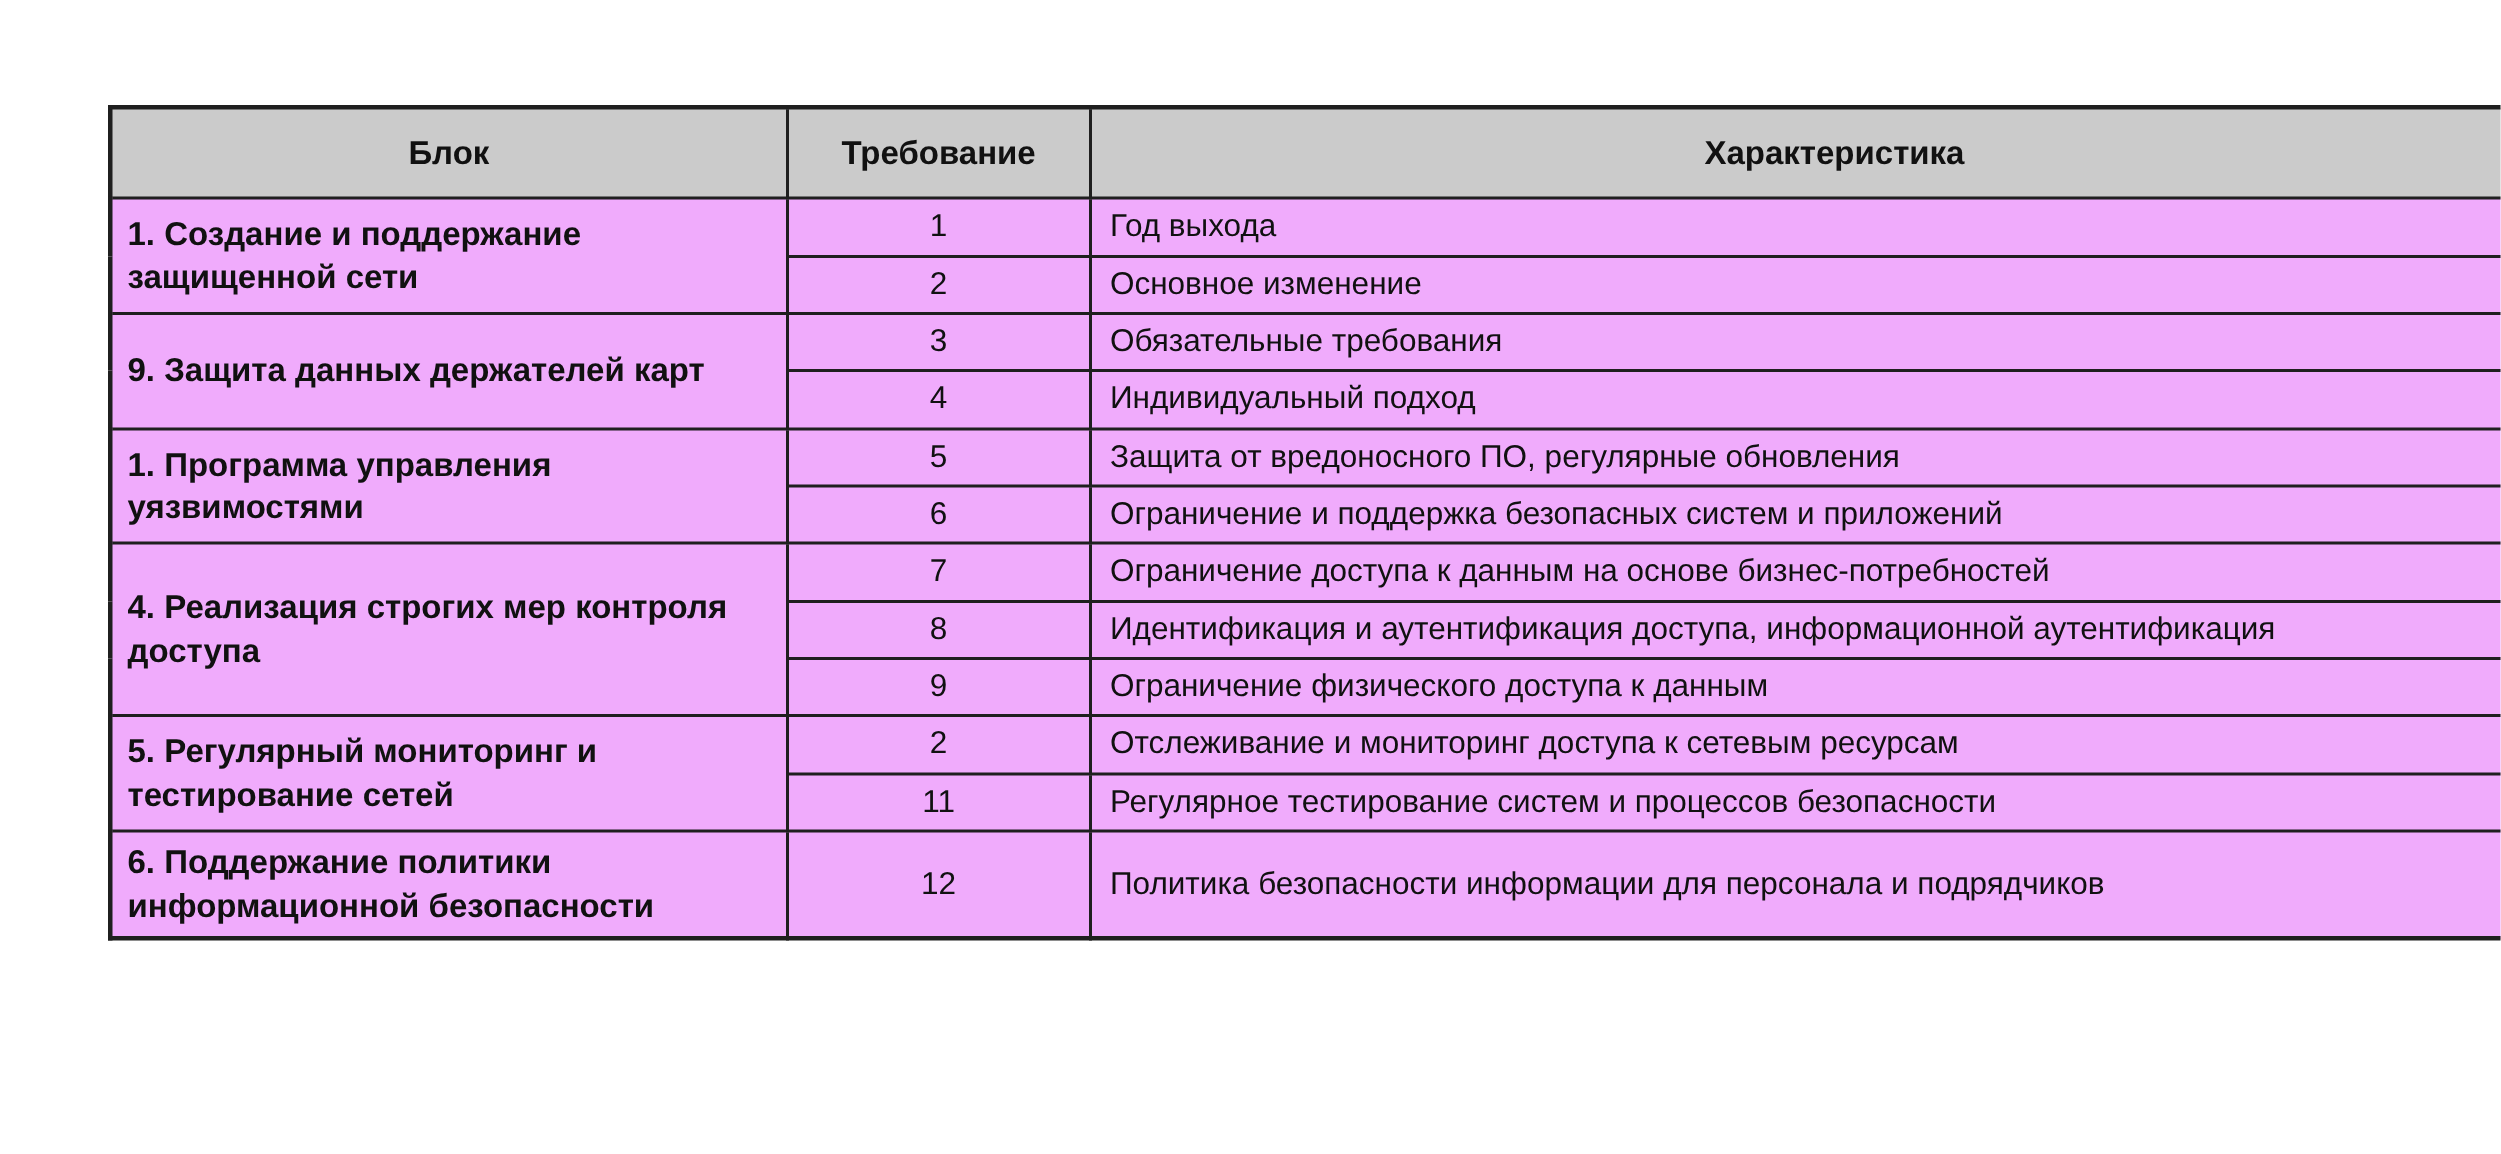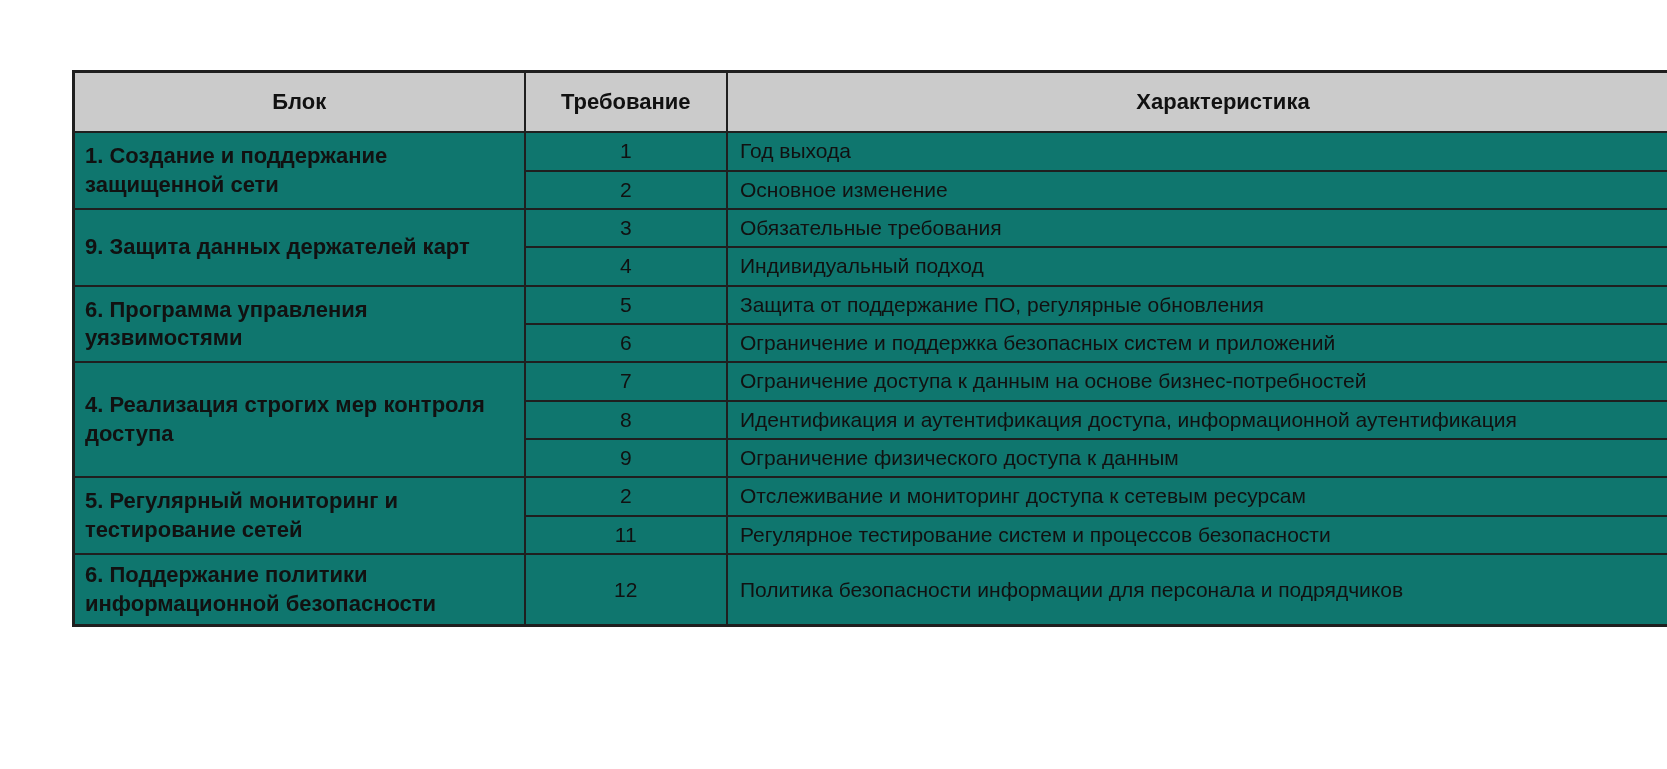--- a/index.html
+++ b/index.html
@@ -32,21 +32,21 @@
     font-weight: bold;
     text-align: center;
     padding: 16px 8px;
     line-height: 1.2;
   }
   .req-table td {
     font-size: 21px;
     padding: 4px 12px;
     vertical-align: middle;
     line-height: 1.35;
-    background: #0f766e;
+    background: #f0abfc;
   }
   td.block-cell {
     font-weight: bold;
     font-size: 22px;
     line-height: 1.3;
     padding: 6px 8px 6px 10px;
   }
   td.req-cell {
     text-align: center;
   }
@@ -85,23 +85,23 @@
         <tr>
           <td class="block-cell" rowspan="2">9. Защита данных держателей карт</td>
           <td class="req-cell">3</td>
           <td class="char-cell"><span class="char-text">Обязательные требования</span></td>
         </tr>
         <tr>
           <td class="req-cell">4</td>
           <td class="char-cell"><span class="char-text">Индивидуальный подход</span></td>
         </tr>
         <tr>
-          <td class="block-cell" rowspan="2">6. Программа управления уязвимостями</td>
+          <td class="block-cell" rowspan="2">1. Программа управления уязвимостями</td>
           <td class="req-cell">5</td>
-          <td class="char-cell"><span class="char-text">Защита от поддержание ПО, регулярные обновления</span></td>
+          <td class="char-cell"><span class="char-text">Защита от вредоносного ПО, регулярные обновления</span></td>
         </tr>
         <tr>
           <td class="req-cell">6</td>
           <td class="char-cell"><span class="char-text">Ограничение и поддержка безопасных систем и приложений</span></td>
         </tr>
         <tr>
           <td class="block-cell" rowspan="3">4. Реализация строгих мер контроля доступа</td>
           <td class="req-cell">7</td>
           <td class="char-cell"><span class="char-text">Ограничение доступа к данным на основе бизнес-потребностей</span></td>
         </tr>

